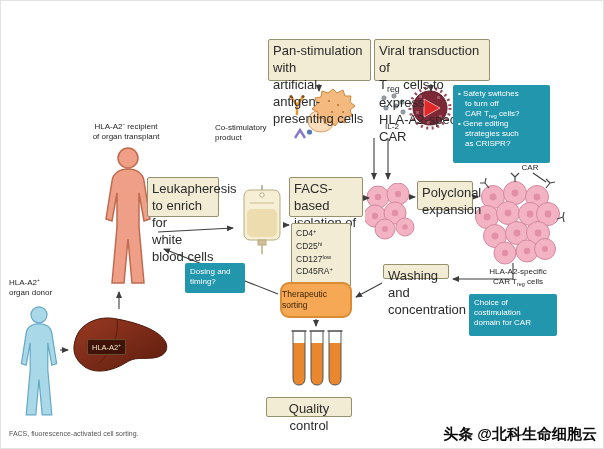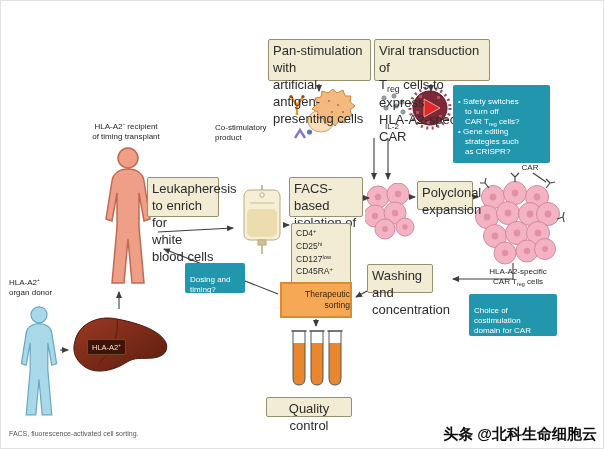--- a/index.html
+++ b/index.html
@@ -6,27 +6,27 @@
   body { font-family:"Liberation Sans", sans-serif; background:#fff; }
   .canvas { position:relative; width:604px; height:449px; background:#fff;
             border:1px solid #e2e2e2; overflow:hidden; }
   .arrows { position:absolute; left:0; top:0; z-index:3; pointer-events:none; }
   .art { position:absolute; z-index:2; }
   .box { position:absolute; z-index:4; background:#f1ecd3; border:1px solid #97906f;
          border-radius:2px; padding:3px 4px; font-size:13px; line-height:1.3;
          color:#2b2b2b; }
   .center { text-align:center; }
   .teal { position:absolute; z-index:4; background:#2196ad; color:#fff; border-radius:2px;
-          padding:12px 5px; font-size:8px; line-height:1.25; }
+          padding:4px 5px; font-size:8px; line-height:1.25; }
   .lbl { position:absolute; z-index:4; font-size:8px; line-height:1.25; color:#1e1e1e; }
   .sub { font-size:0.68em; vertical-align:-0.3em; }
   .sup { font-size:0.68em; vertical-align:0.45em; }
   .therapeutic { position:absolute; z-index:4; background:#f6a855; border:2px solid #d98c33;
-                 border-radius:0; font-size:8.5px; color:#3a2408; display:flex;
-                 flex-direction:column; align-items:flex-end; justify-content:center;
+                 border-radius:9px; font-size:8.5px; color:#3a2408; display:flex;
+                 flex-direction:column; align-items:flex-start; justify-content:center;
                  line-height:1.35; }
   .livertag { position:absolute; z-index:5; background:#401309; color:#f3e6c8;
               font-size:7.5px; padding:2px 4px; border-radius:2px; border:1px solid #6b4a2c; }
   .watermark { position:absolute; z-index:6; font-weight:bold; font-size:15px; color:#0a0a0a; }
   .footnote { position:absolute; z-index:6; font-size:7px; color:#555; }
   .pad { padding-left:7px; }
 </style>
 </head>
 <body>
 
@@ -125,21 +125,21 @@
     </div>
     <div>
       <div><span>•</span> <span>Gene editing</span></div>
       <div class="pad">strategies such</div>
       <div class="pad">as CRISPR?</div>
     </div>
   </div>
 
   <div class="lbl center" style="left:70px;top:121px;width:110px">
     <div>HLA-A2⁻ recipient</div>
-    <div>of timing transplant</div>
+    <div>of organ transplant</div>
   </div>
   <svg class="art" style="left:96px;top:146px" width="62" height="140" viewBox="0 0 60 140">
     <circle cx="30" cy="11" r="10" fill="#ef9f87" stroke="#c06a50" stroke-width="1.5"></circle>
     <path d="M30,22 C38,22 45,26 46,34 L52,72 L46,74 L41,46 L41,80 L46,136 L34,136 L30,92 L26,136 L14,136 L19,80 L19,46 L14,74 L8,72 L14,34 C15,26 22,22 30,22 Z" fill="#ef9f87" stroke="#c06a50" stroke-width="1.5"></path>
   </svg>
 
   <div class="box" style="left:146px;top:176px;width:72px;height:40px">
     <div>Leukapheresis</div>
     <div>to enrich for</div>
     <div>white blood cells</div>
@@ -236,21 +236,21 @@
     <div>HLA-A2-specific</div>
     <div><span>CAR T</span><span class="sub">reg</span><span> cells</span></div>
   </div>
 
   <div class="teal" style="left:468px;top:293px;width:88px;height:42px">
     <div>Choice of</div>
     <div>costimulation</div>
     <div>domain for CAR</div>
   </div>
 
-  <div class="box" style="left:366px;top:263px;width:66px;height:29px">
+  <div class="box" style="left:382px;top:263px;width:66px;height:15px">
     <div>Washing and</div>
     <div>concentration</div>
   </div>
 
   <div class="teal" style="left:184px;top:262px;width:60px;height:30px">
     <div>Dosing and</div>
     <div>timing?</div>
   </div>
 
   <div class="therapeutic" style="left:279px;top:281px;width:72px;height:36px">

